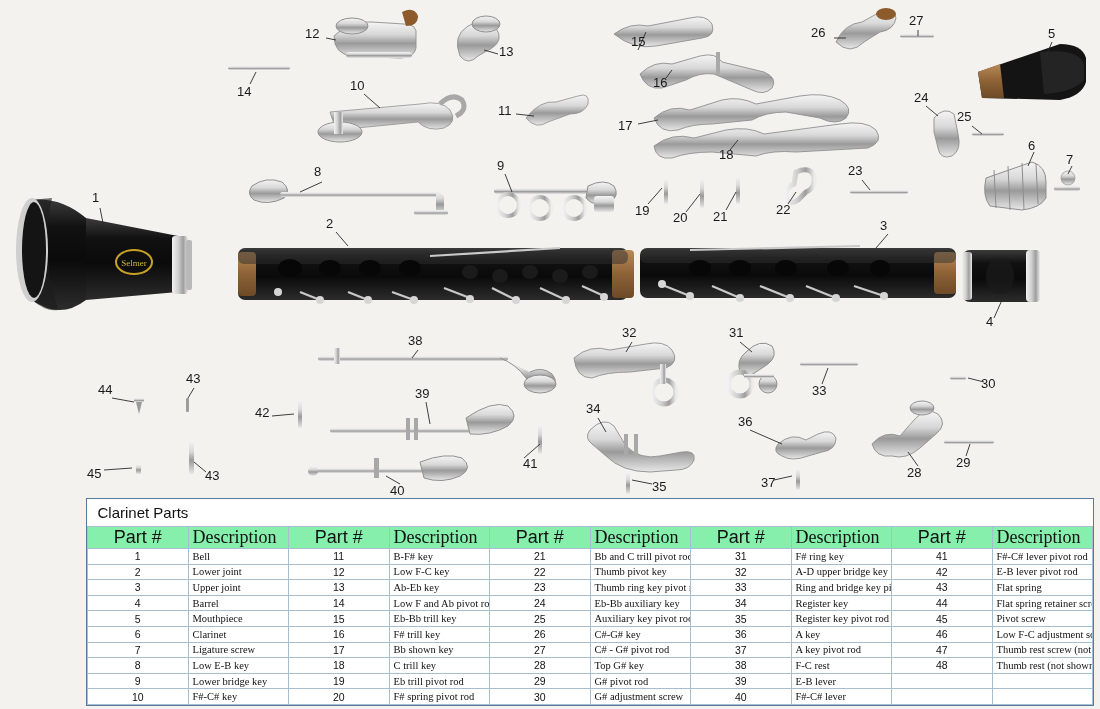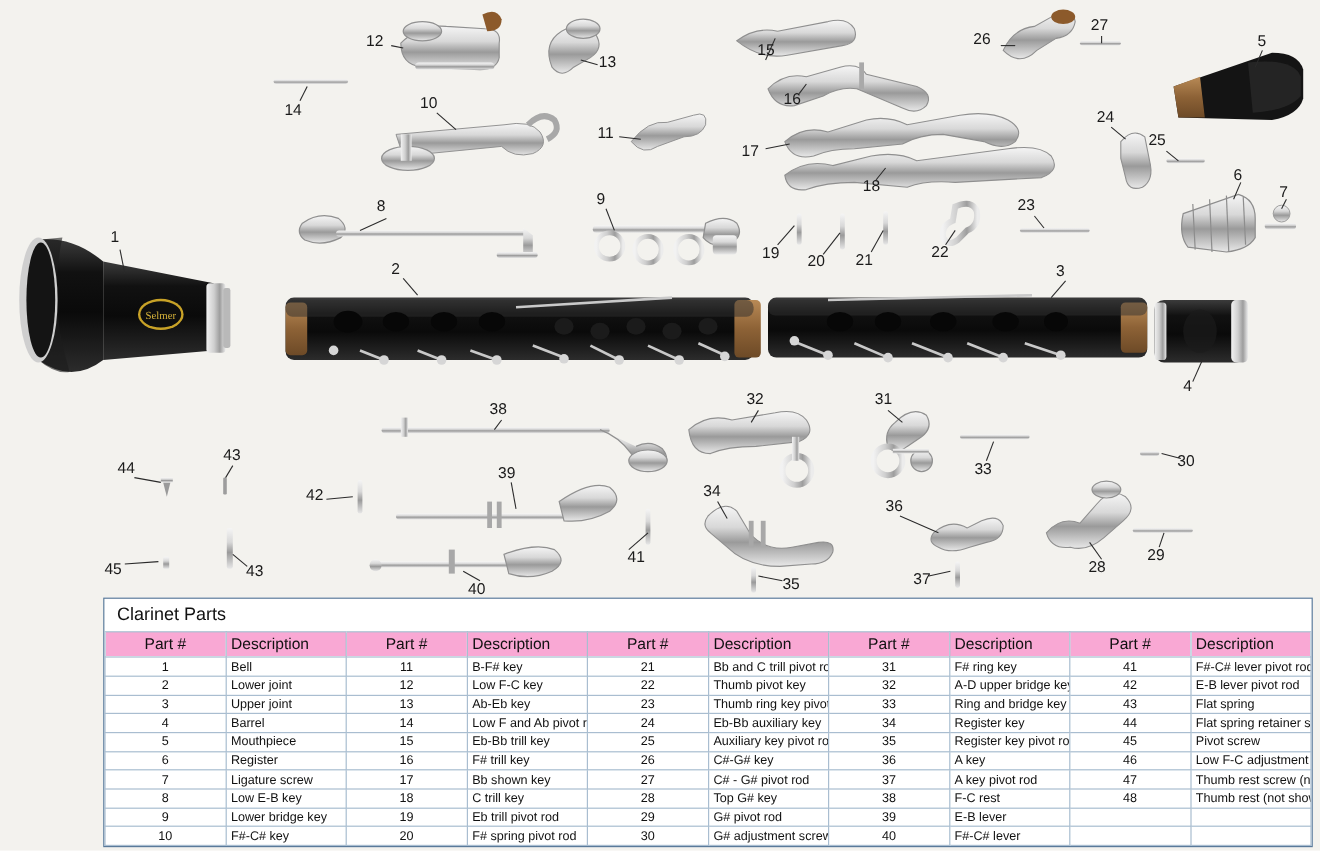--- a/index.html
+++ b/index.html
@@ -56,30 +56,31 @@
     white-space: nowrap;
   }
   table.parts tr.title-row td {
     border: none;
     border-bottom: 1px solid #a9bdd0;
     font-size: 15px;
     height: 26px;
     padding-left: 10px;
   }
   table.parts tr.head-row td {
-    font-size: 13px;
+    font-size: 18px;
     height: 20px;
-    background: #f9a8d4;
+    background: #86efac;
   }
   td.num {
     text-align: center;
     width: 42px;
   }
   td.desc {
     text-align: left;
+    font-family: Liberation Serif, serif;
   }
   tr.head-row td.num, tr.head-row td.desc {
     font-size: 13px;
   }
   .row-h td { height: 14.3px; }
 
   
   .svgroot { position:absolute; left:0; top:0; width:1100px; height:500px; }
 </style>
 </head>
@@ -582,21 +583,21 @@
         <td class="desc">Eb-Bb trill key</td>
         <td class="num">25</td>
         <td class="desc">Auxiliary key pivot rod</td>
         <td class="num">35</td>
         <td class="desc">Register key pivot rod</td>
         <td class="num">45</td>
         <td class="desc">Pivot screw</td>
       </tr>
       <tr class="row-h">
         <td class="num">6</td>
-        <td class="desc">Register</td>
+        <td class="desc">Clarinet</td>
         <td class="num">16</td>
         <td class="desc">F# trill key</td>
         <td class="num">26</td>
         <td class="desc">C#-G# key</td>
         <td class="num">36</td>
         <td class="desc">A key</td>
         <td class="num">46</td>
         <td class="desc">Low F-C adjustment screw</td>
       </tr>
       <tr class="row-h">

